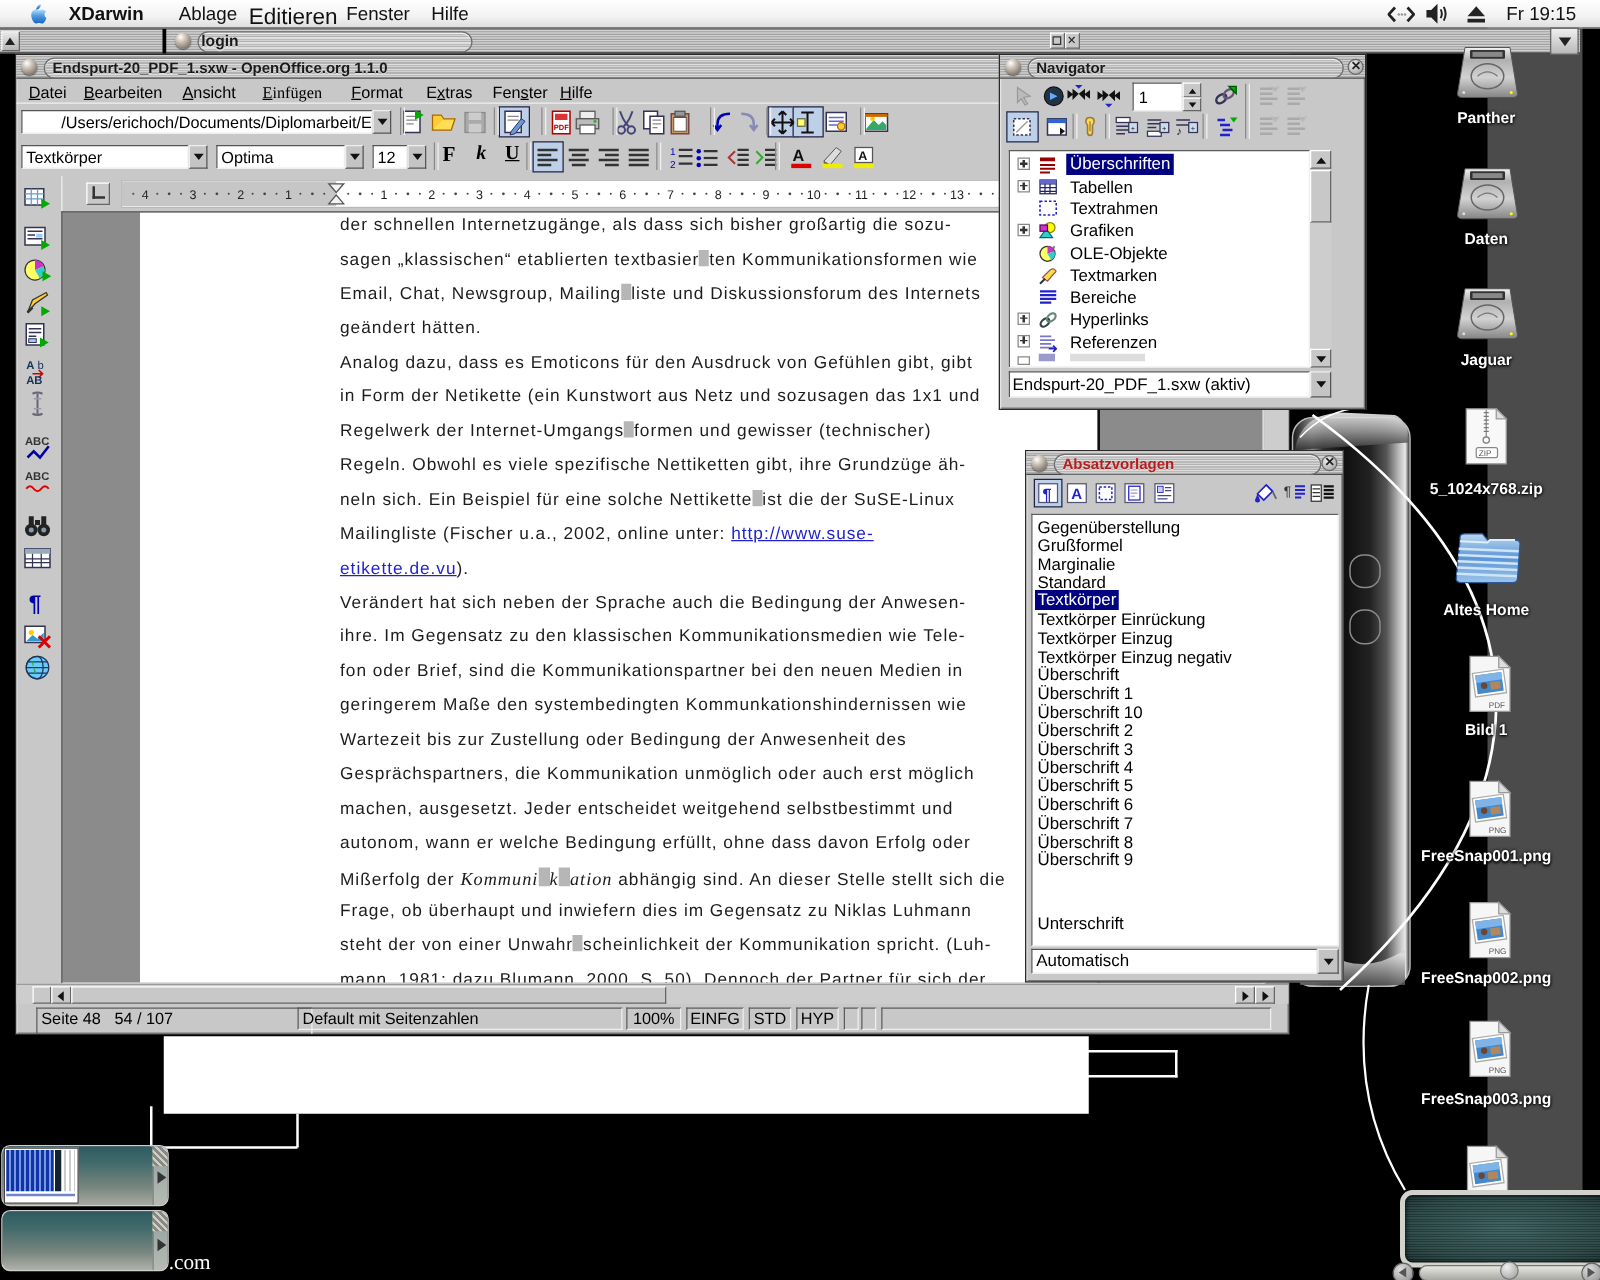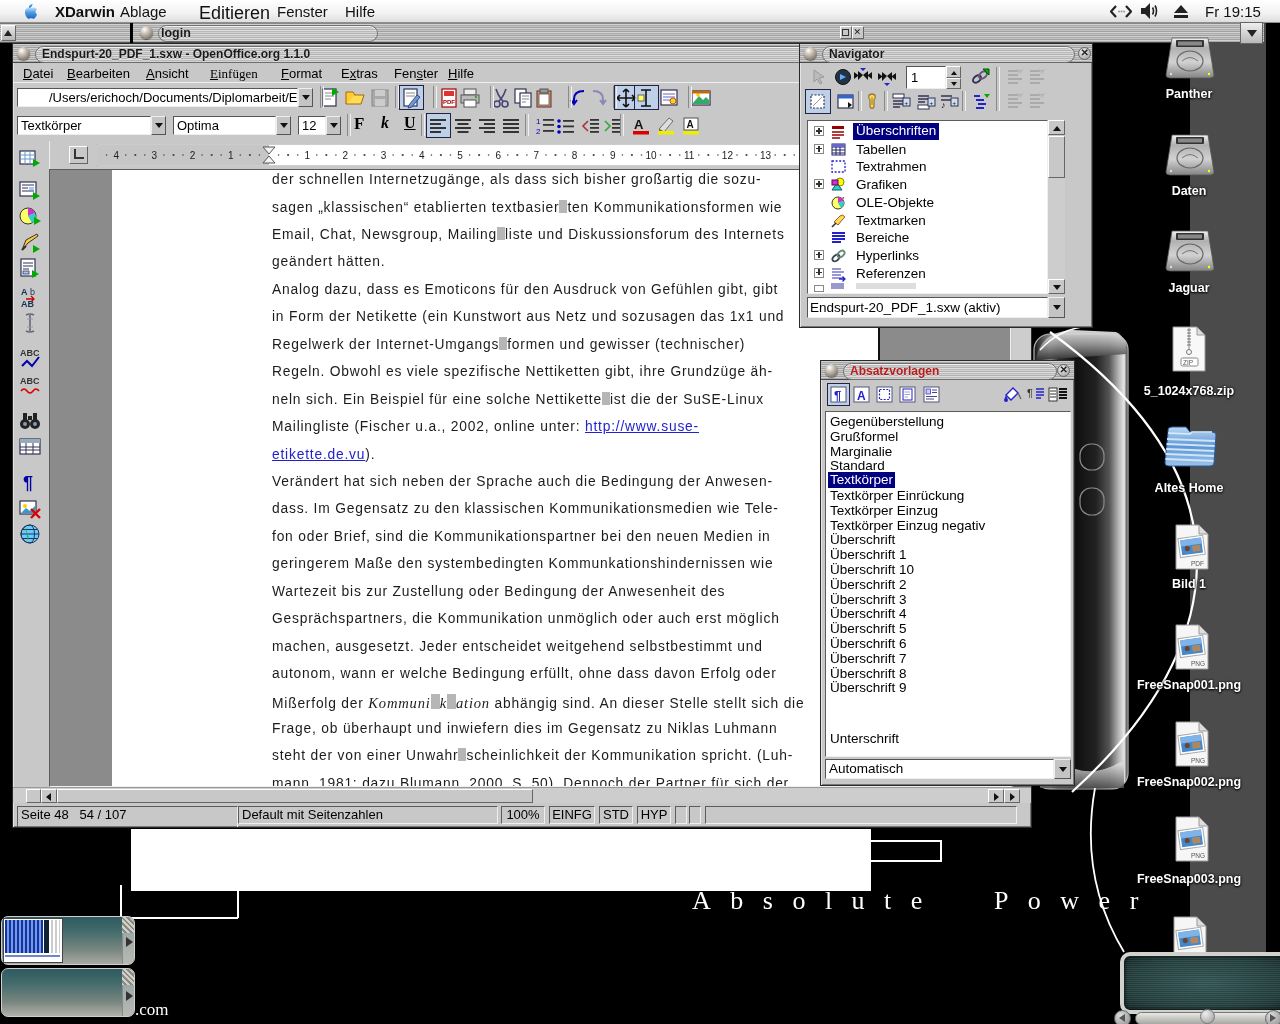--- a/index.html
+++ b/index.html
@@ -71,39 +71,37 @@
 
   <div class="abs" style="left:131px;top:829px;width:740px;height:62px;background:#fff;"></div>
 
   <div class="abs" style="left:870px;top:840px;width:72px;height:1.5px;background:#fff;"></div>
   <div class="abs" style="left:940px;top:840px;width:1.5px;height:22px;background:#fff;"></div>
   <div class="abs" style="left:870px;top:860px;width:72px;height:1.5px;background:#fff;"></div>
   <div class="abs" style="left:120px;top:885px;width:1.5px;height:33px;background:#fff;"></div>
   <div class="abs" style="left:120px;top:917px;width:118px;height:1.5px;background:#fff;"></div>
   <div class="abs" style="left:237px;top:891px;width:1.5px;height:27px;background:#fff;"></div>
 
-  <div class="abs" style="left:692px;top:886px;width:470px;font-family:'Liberation Serif',serif;
-       font-size:26px;color:#fff;letter-spacing:19.5px;white-space:pre;">Absolute  Power</div>
 </div>
 
 <div id="menubar" class="abs" style="left:0;top:0;width:1280px;height:23px;
    background:linear-gradient(180deg,#ffffff,#f2f2f2 60%,#dedede);border-bottom:1px solid #8f8f8f;box-sizing:border-box;">
   <svg class="abs" style="left:24px;top:3px;" width="15" height="17" viewBox="0 0 15 17">
     <defs>
         <linearGradient id="aqua" x1="0" y1="0" x2="0" y2="1">
       <stop offset="0" stop-color="#b5e0ff"></stop>
           <stop offset="0.45" stop-color="#4f9ae0"></stop>
           <stop offset="1" stop-color="#1a66c0"></stop>
     </linearGradient>
       </defs>
     <path d="M12.1 4.6c-1.1-.1-2.2.6-2.8.6-.6 0-1.6-.6-2.6-.6C4.8 4.6 3 6.2 3 9.2c0 3 2.2 6.6 3.8 6.6.8 0 1.3-.5 2.4-.5 1.1 0 1.5.5 2.4.5 1.6 0 3.4-3.3 3.4-4.7-1.6-.8-2-3.6-.2-4.7-.7-1.1-1.8-1.7-2.7-1.8z" fill="url(#aqua)" transform="translate(-2,0)"></path>
     <path d="M9.6 3.4C10.3 2.6 10.8 1.5 10.7.4 9.7.5 8.6 1.1 8 1.9c-.6.7-1.1 1.8-1 2.9 1.1 0 2-.6 2.6-1.4z" fill="url(#aqua)" transform="translate(-2,0)"></path>
   </svg>
   <div class="abs" style="left:55px;top:3px;font-size:15px;font-weight:bold;color:#111;">XDarwin</div>
-  <div class="abs" style="left:120px;top:3px;font-size:15px;color:#111;">Ablage</div>
+  <div class="abs" style="left:143px;top:3px;font-size:15px;color:#111;">Ablage</div>
   <div class="abs" style="left:199px;top:3px;font-size:18px;color:#111;">Editieren</div>
   <div class="abs" style="left:277px;top:3px;font-size:15px;color:#111;">Fenster</div>
   <div class="abs" style="left:345px;top:3px;font-size:15px;color:#111;">Hilfe</div>
 
   <svg class="abs" style="left:1110px;top:4px;" width="22" height="15" viewBox="0 0 22 15">
     <path d="M6 2 L1 7.5 L6 13" fill="none" stroke="#222" stroke-width="2.2"></path>
     <path d="M16 2 L21 7.5 L16 13" fill="none" stroke="#222" stroke-width="2.2"></path>
     <circle cx="9" cy="7.5" r="1" fill="#999"></circle>
       <circle cx="11.5" cy="7.5" r="1" fill="#999"></circle>
       <circle cx="14" cy="7.5" r="1" fill="#999"></circle>
@@ -535,21 +533,21 @@
       <div class="doc-line" style="left:222px;top:57px;">Email, Chat, Newsgroup, Mailing<span class="im"></span>liste und Diskussionsforum des Internets</div>
       <div class="doc-line" style="left:222px;top:84.4px;">geändert hätten.</div>
       <div class="doc-line" style="left:222px;top:111.8px;">Analog dazu, dass es Emoticons für den Ausdruck von Gefühlen gibt, gibt</div>
       <div class="doc-line" style="left:222px;top:139.3px;">in Form der Netikette (ein Kunstwort aus Netz und sozusagen das 1x1 und</div>
       <div class="doc-line" style="left:222px;top:166.7px;">Regelwerk der Internet-Umgangs<span class="im"></span>formen und gewisser (technischer)</div>
       <div class="doc-line" style="left:222px;top:194.2px;">Regeln. Obwohl es viele spezifische Nettiketten gibt, ihre Grundzüge äh-</div>
       <div class="doc-line" style="left:222px;top:221.6px;">neln sich. Ein Beispiel für eine solche Nettikette<span class="im"></span>ist die der SuSE-Linux</div>
       <div class="doc-line" style="left:222px;top:249px;">Mailingliste (Fischer u.a., 2002, online unter: <span style="color:#2222cc;text-decoration:underline;">http://www.suse-</span></div>
       <div class="doc-line" style="left:222px;top:276.5px;"><span style="color:#2222cc;text-decoration:underline;">etikette.de.vu</span>).</div>
       <div class="doc-line" style="left:222px;top:303.9px;">Verändert hat sich neben der Sprache auch die Bedingung der Anwesen-</div>
-      <div class="doc-line" style="left:222px;top:331.4px;">dass. Im Gegensatz zu den klassischen Kommunikationsmedien wie Tele-</div>
+      <div class="doc-line" style="left:222px;top:331.4px;">ihre. Im Gegensatz zu den klassischen Kommunikationsmedien wie Tele-</div>
       <div class="doc-line" style="left:222px;top:358.8px;">fon oder Brief, sind die Kommunikationspartner bei den neuen Medien in</div>
       <div class="doc-line" style="left:222px;top:386.3px;">geringerem Maße den systembedingten Kommunkationshindernissen wie</div>
       <div class="doc-line" style="left:222px;top:413.7px;">Wartezeit bis zur Zustellung oder Bedingung der Anwesenheit des</div>
       <div class="doc-line" style="left:222px;top:441.2px;">Gesprächspartners, die Kommunikation unmöglich oder auch erst möglich</div>
       <div class="doc-line" style="left:222px;top:468.6px;">machen, ausgesetzt. Jeder entscheidet weitgehend selbstbestimmt und</div>
       <div class="doc-line" style="left:222px;top:496px;">autonom, wann er welche Bedingung erfüllt, ohne dass davon Erfolg oder</div>
       <div class="doc-line" style="left:222px;top:523.5px;">Mißerfolg der <span style="font-family:'Liberation Serif',serif;font-style:italic;font-size:14.6px;">Kommuni</span><span class="im" style="width:9px;height:15px;"></span><span style="font-family:'Liberation Serif',serif;font-style:italic;font-size:14.6px;">k</span><span class="im" style="width:9px;height:15px;"></span><span style="font-family:'Liberation Serif',serif;font-style:italic;font-size:14.6px;">ation</span> abhängig sind. An dieser Stelle stellt sich die</div>
       <div class="doc-line" style="left:222px;top:550.9px;">Frage, ob überhaupt und inwiefern dies im Gegensatz zu Niklas Luhmann</div>
       <div class="doc-line" style="left:222px;top:578.4px;">steht der von einer Unwahr<span class="im"></span>scheinlichkeit der Kommunikation spricht. (Luh-</div>
       <div class="doc-line" style="left:222px;top:605.8px;">mann, 1981; dazu Blumann, 2000, S. 50). Dennoch der Partner für sich der</div>
@@ -569,21 +567,21 @@
     <div class="abs btn3" style="left:28px;top:1px;width:16px;height:14px;box-sizing:border-box;"></div>
     <div class="abs" style="left:33px;top:4.5px;width:0;height:0;border-top:4px solid transparent;border-bottom:4px solid transparent;border-right:5px solid #111;"></div>
     <div class="abs btn3" style="left:44px;top:1px;width:476px;height:14px;box-sizing:border-box;"></div>
     <div class="abs btn3" style="left:975px;top:1px;width:16px;height:14px;box-sizing:border-box;"></div>
     <div class="abs" style="left:981px;top:4.5px;width:0;height:0;border-top:4px solid transparent;border-bottom:4px solid transparent;border-left:5px solid #111;"></div>
     <div class="abs btn3" style="left:991px;top:1px;width:16px;height:14px;box-sizing:border-box;"></div>
     <div class="abs" style="left:997px;top:4.5px;width:0;height:0;border-top:4px solid transparent;border-bottom:4px solid transparent;border-left:5px solid #111;"></div>
   </div>
 
   <div class="abs" style="left:0;top:759px;width:1018px;height:24px;font-size:13px;color:#000;">
-    <div class="abs sunken" style="left:4px;top:3px;width:221px;height:26px;box-sizing:border-box;"><span style="padding-left:3px;white-space:pre;">Seite 48   54 / 107</span></div>
+    <div class="abs sunken" style="left:16px;top:3px;width:221px;height:26px;box-sizing:border-box;"><span style="padding-left:3px;white-space:pre;">Seite 48   54 / 107</span></div>
     <div class="abs sunken" style="left:225px;top:3px;width:260px;height:18px;box-sizing:border-box;"><span style="padding-left:3px;">Default mit Seitenzahlen</span></div>
     <div class="abs sunken" style="left:488px;top:3px;width:44px;height:18px;box-sizing:border-box;text-align:center;">100%</div>
     <div class="abs sunken" style="left:536px;top:3px;width:46px;height:18px;box-sizing:border-box;text-align:center;">EINFG</div>
     <div class="abs sunken" style="left:586px;top:3px;width:34px;height:18px;box-sizing:border-box;text-align:center;">STD</div>
     <div class="abs sunken" style="left:624px;top:3px;width:34px;height:18px;box-sizing:border-box;text-align:center;">HYP</div>
     <div class="abs sunken" style="left:662px;top:3px;width:12px;height:18px;box-sizing:border-box;"></div>
     <div class="abs sunken" style="left:676px;top:3px;width:12px;height:18px;box-sizing:border-box;"></div>
     <div class="abs sunken" style="left:692px;top:3px;width:312px;height:18px;box-sizing:border-box;"></div>
   </div>
 </div>

